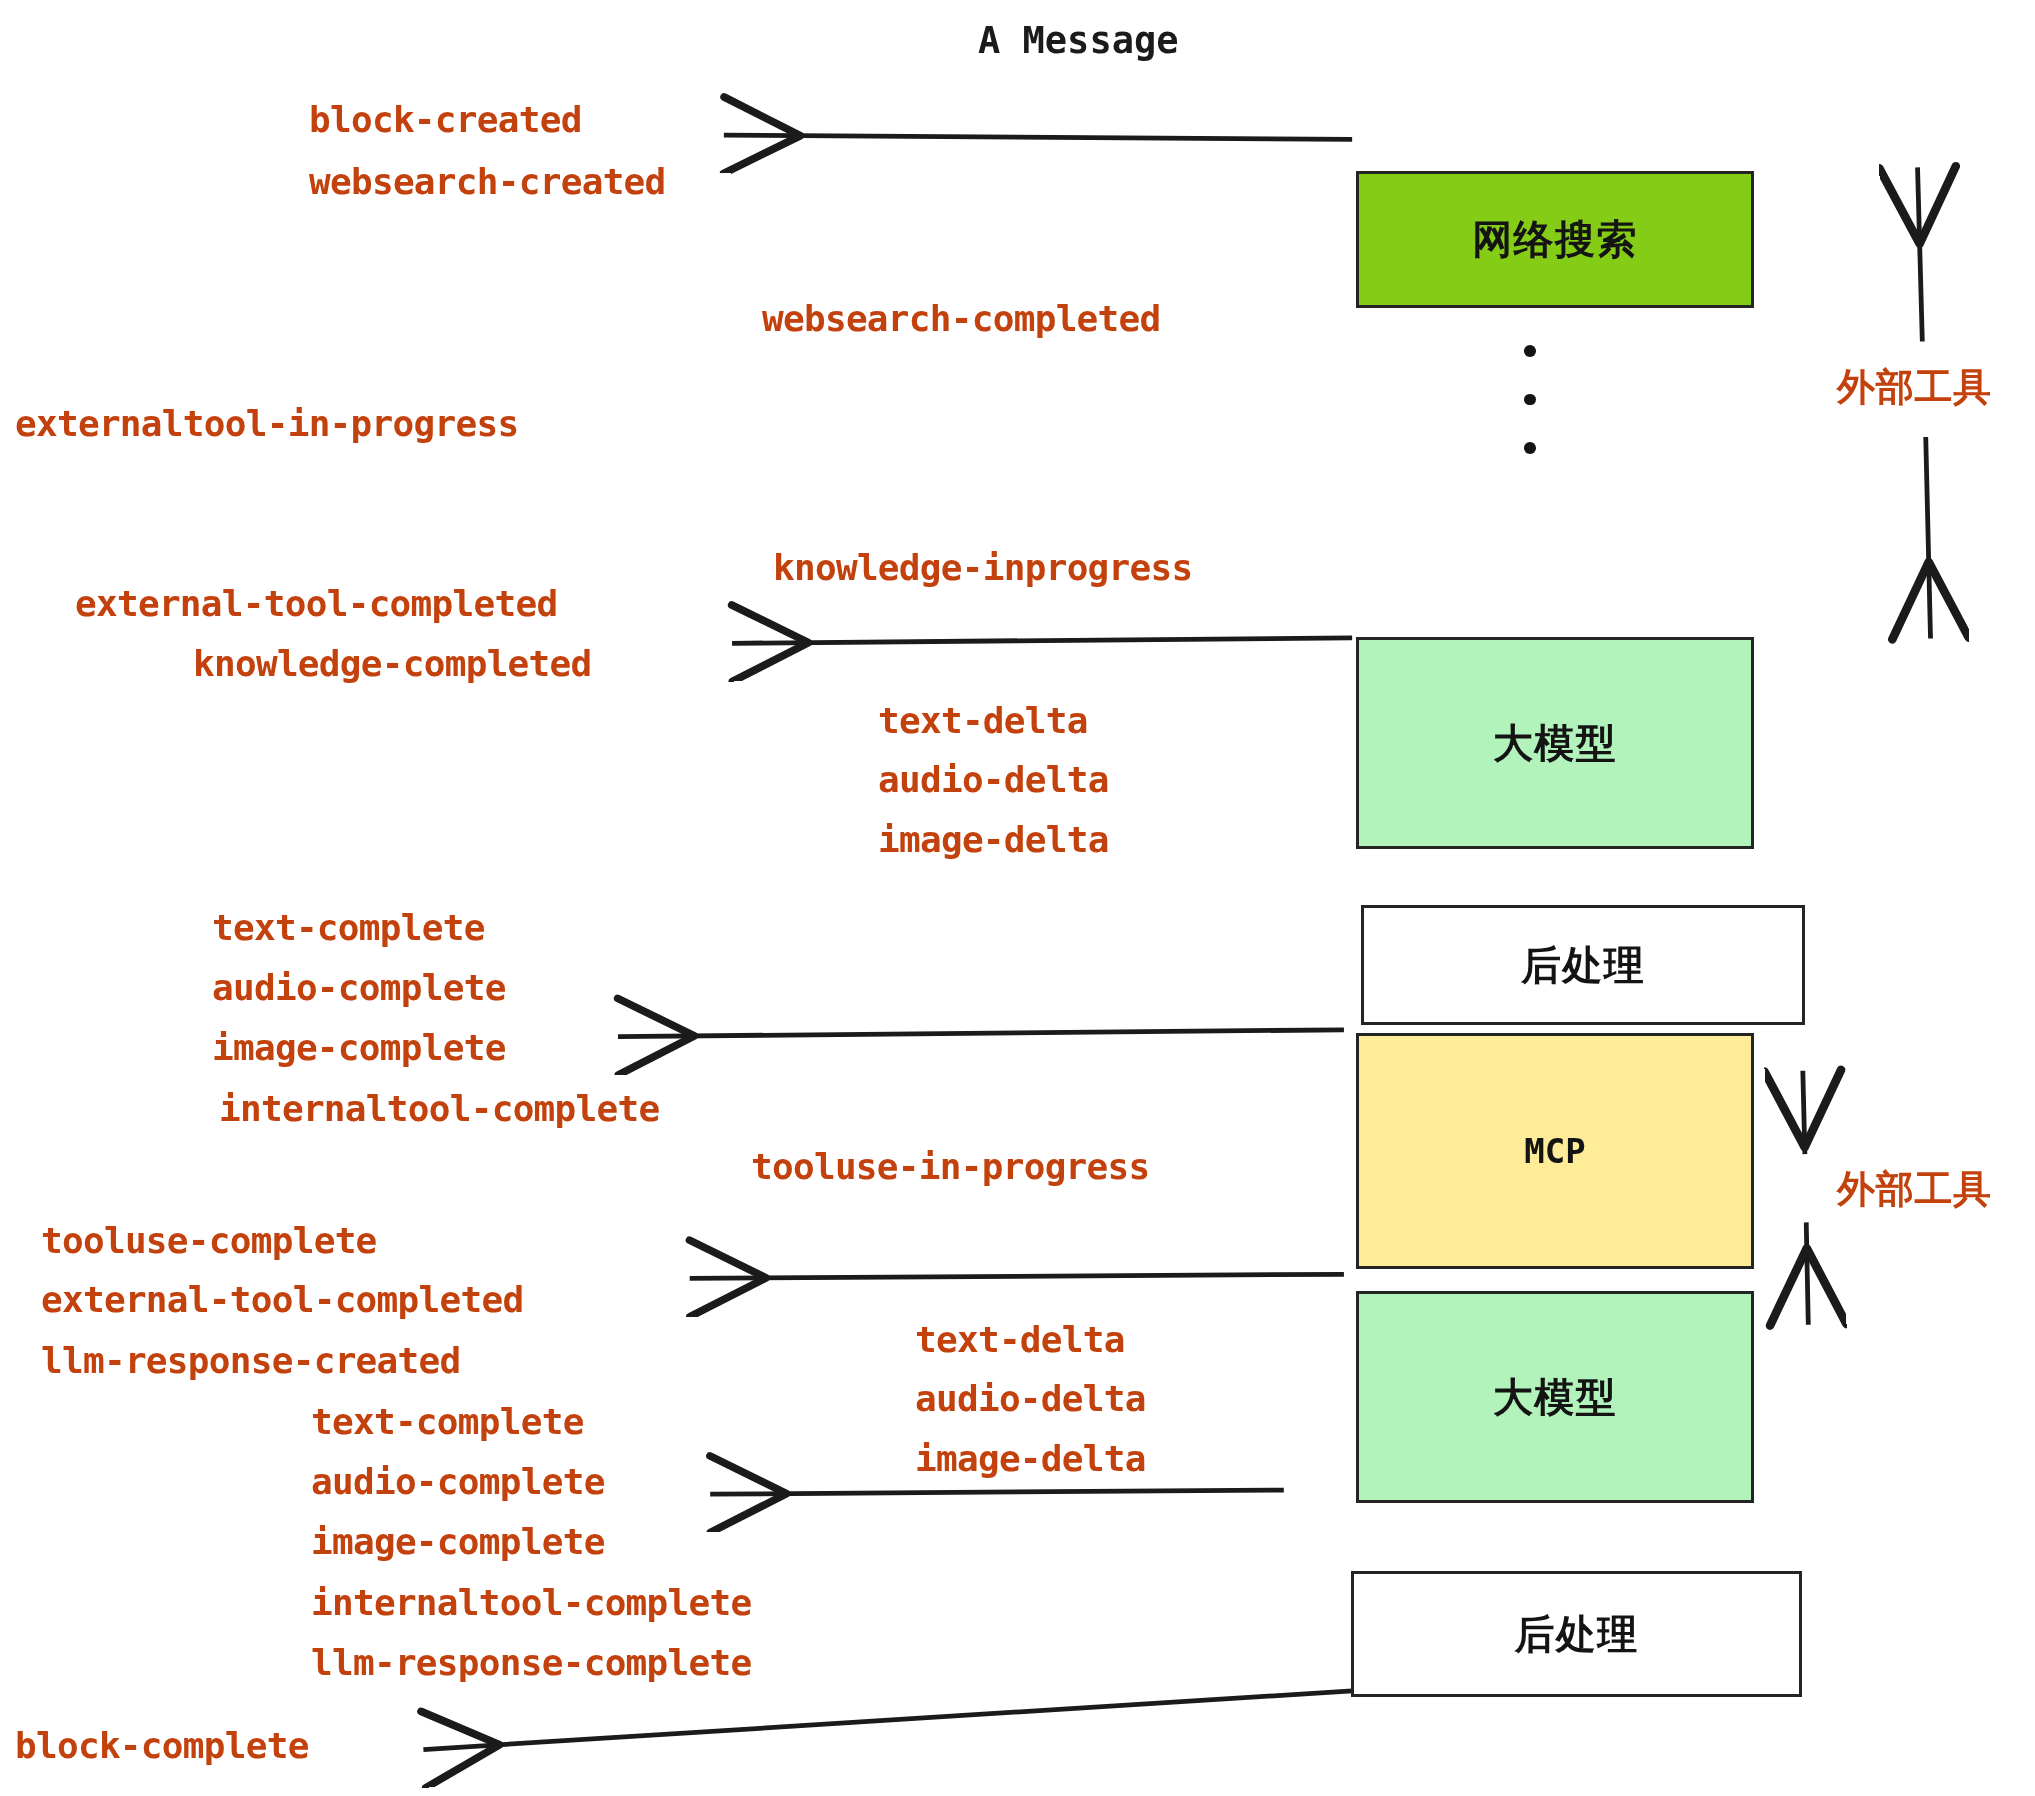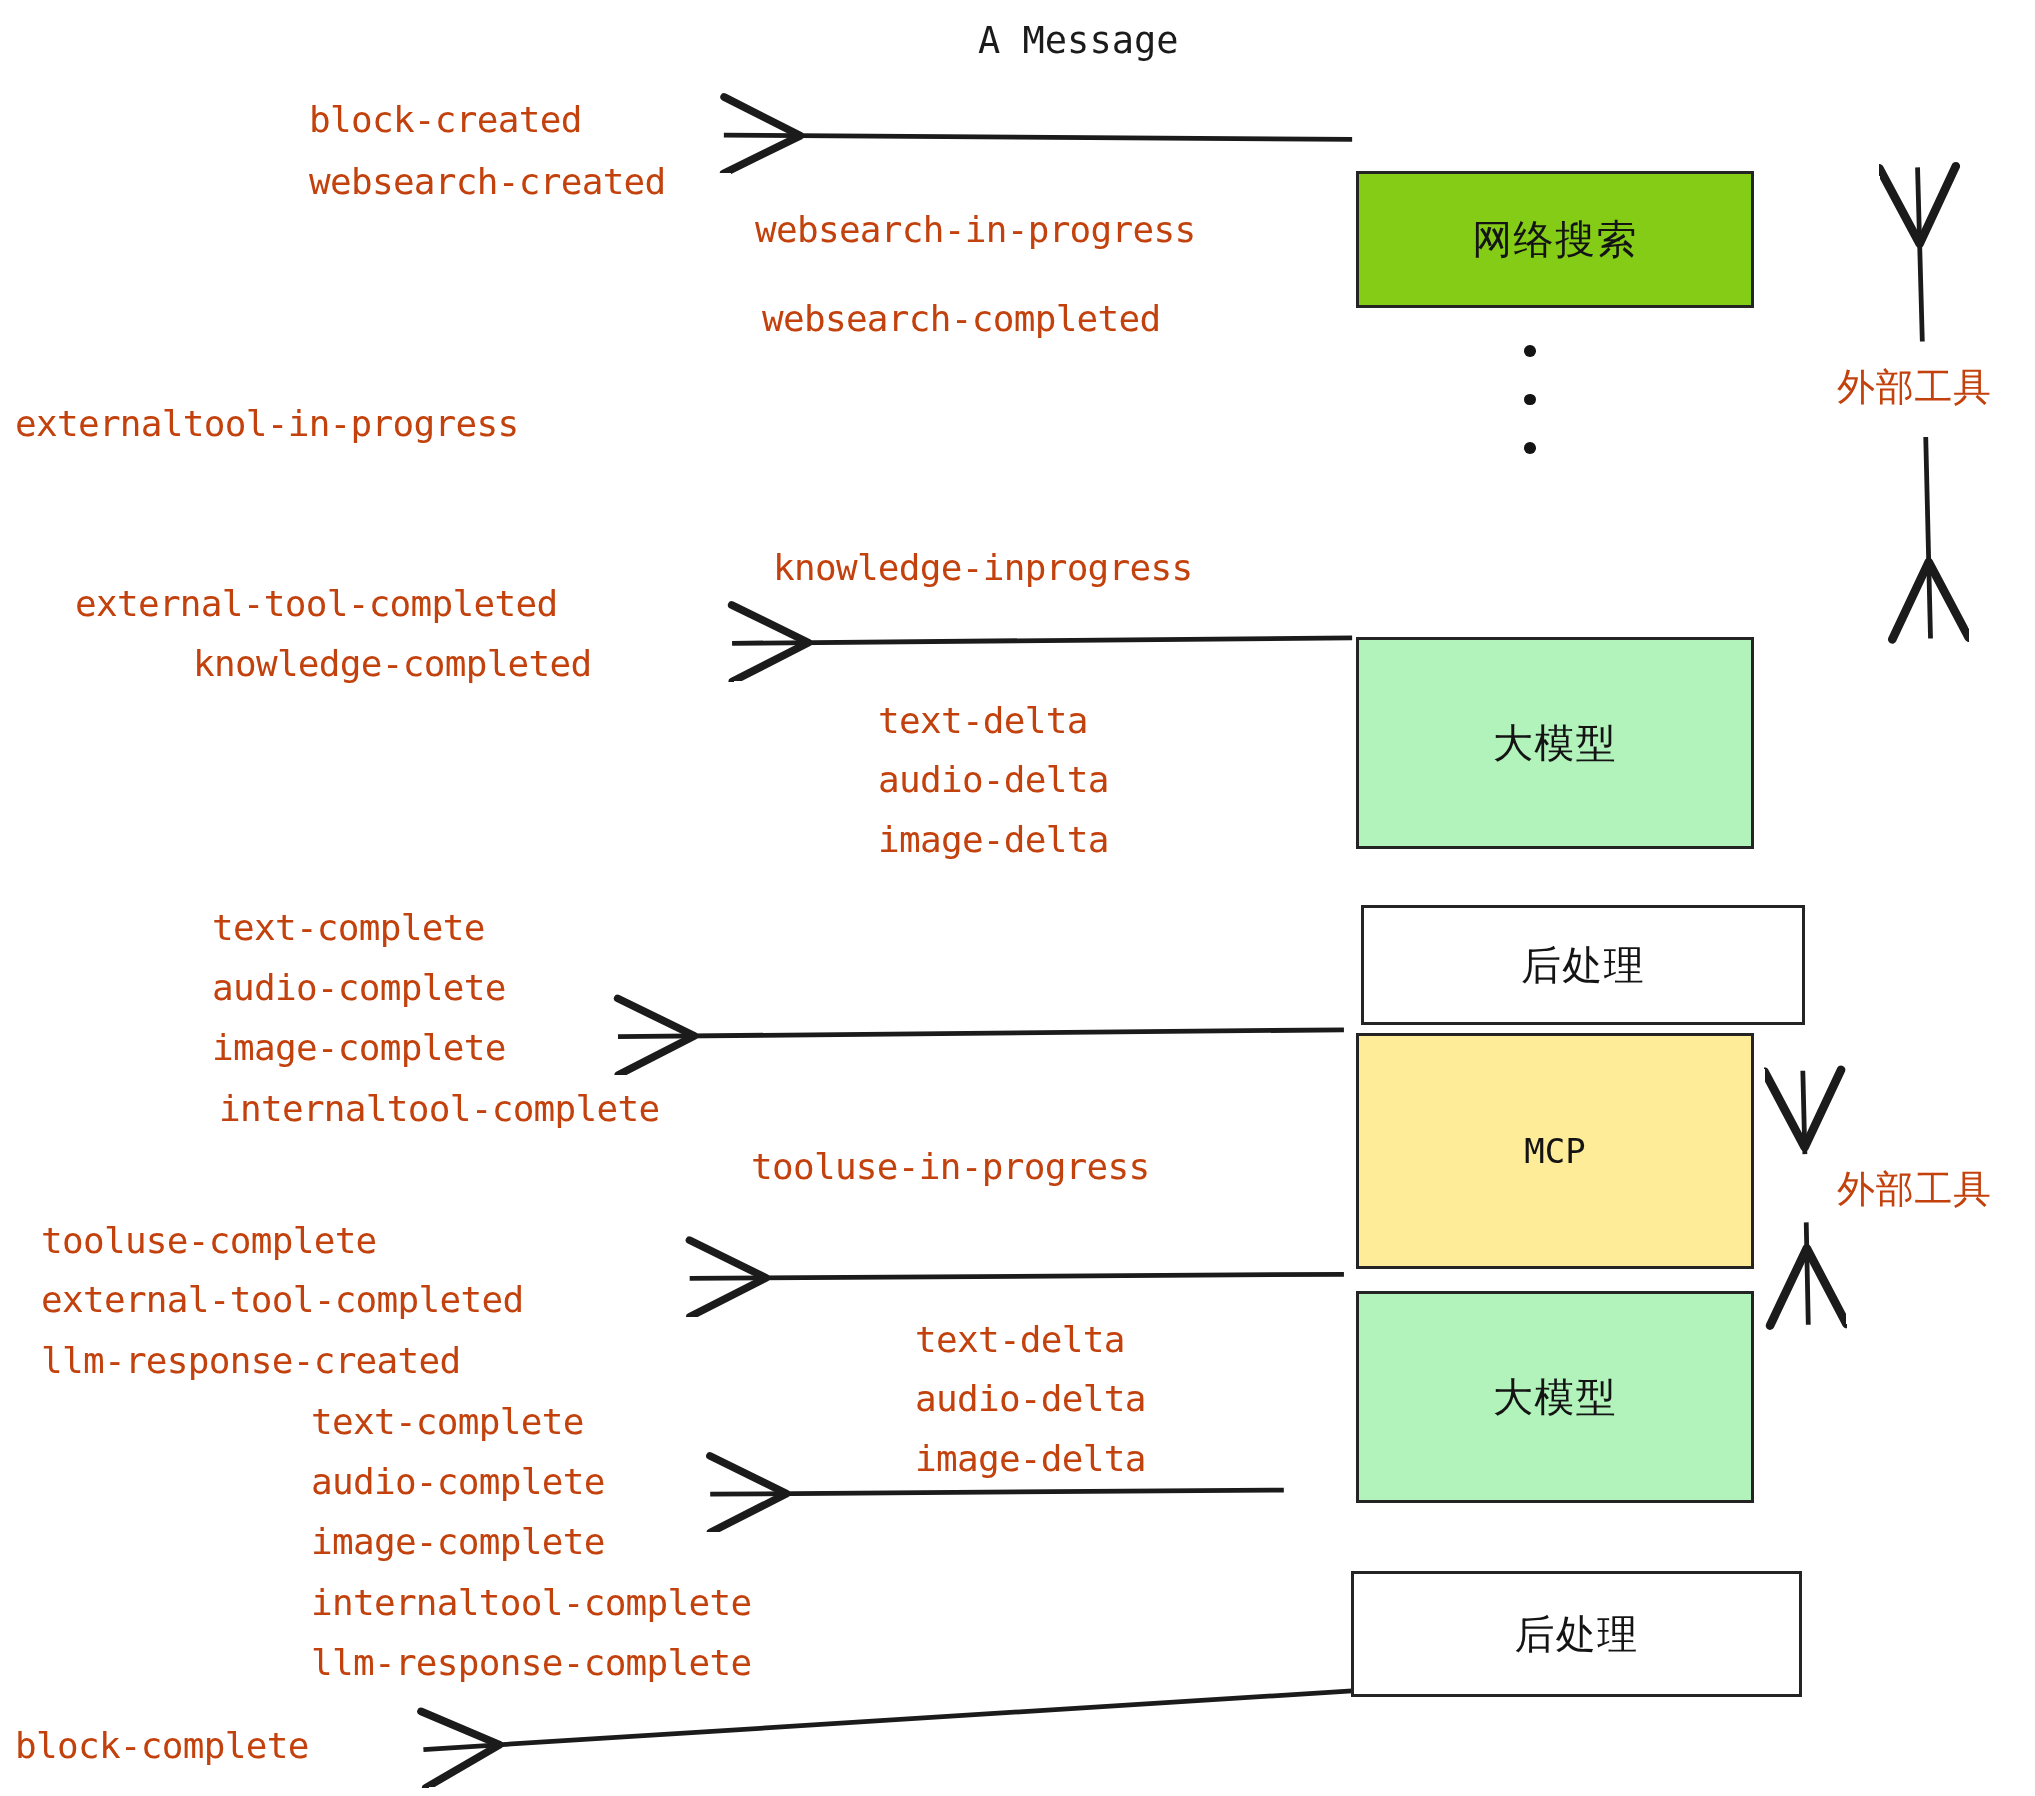--- a/index.html
+++ b/index.html
@@ -7,20 +7,21 @@
     padding: 0;
     background: #ffffff;
   }
   #canvas {
     position: relative;
     width: 2035px;
     height: 1796px;
     background: #ffffff;
     font-family: "DejaVu Sans Mono", "Liberation Mono", monospace;
     overflow: hidden;
+    font-weight: bold;
   }
   .evt {
     position: absolute;
     font-family: "DejaVu Sans Mono", "Liberation Mono", monospace;
     font-size: 36px;
     line-height: 1.0;
     color: #c2410c;
     white-space: pre;
     letter-spacing: -0.7px;
   }
@@ -162,21 +163,20 @@
   </div>
 
   <div class="sidelabel" style="left:1837px; top:362px;">外部工具</div>
 
   <div class="sidelabel" style="left:1837px; top:1164px;">外部工具</div>
 
   <div class="evt" style="left:309px; top:102px;">block-created</div>
 
   <div class="evt" style="left:309px; top:164px;">websearch-created</div>
 
-  <div class="evt" style="left:755px; top:212px;">websearch-in-progress</div>
 
   <div class="evt" style="left:762px; top:301px;">websearch-completed</div>
 
   <div class="evt" style="left:773px; top:550px;">knowledge-inprogress</div>
 
   <div class="evt" style="left:15px; top:406px;">externaltool-in-progress</div>
 
   <div class="evt" style="left:75px; top:586px;">external-tool-completed</div>
 
   <div class="evt" style="left:193px; top:646px;">knowledge-completed</div>

